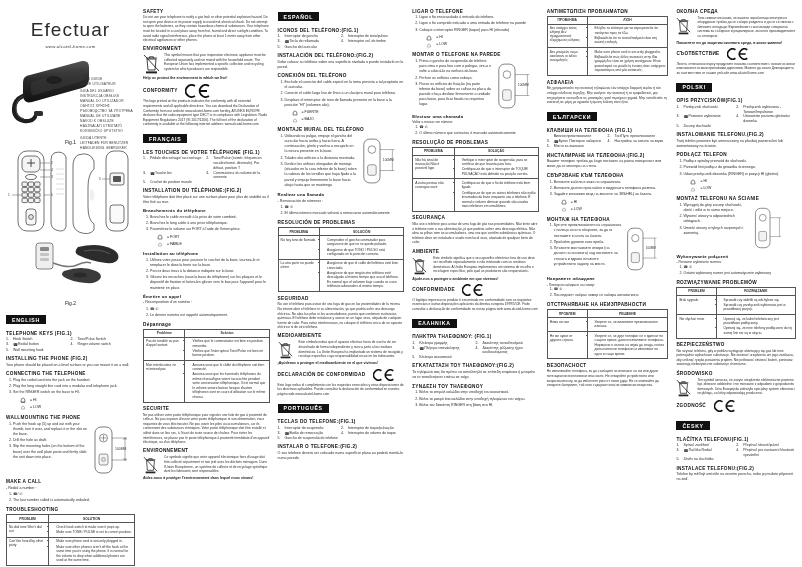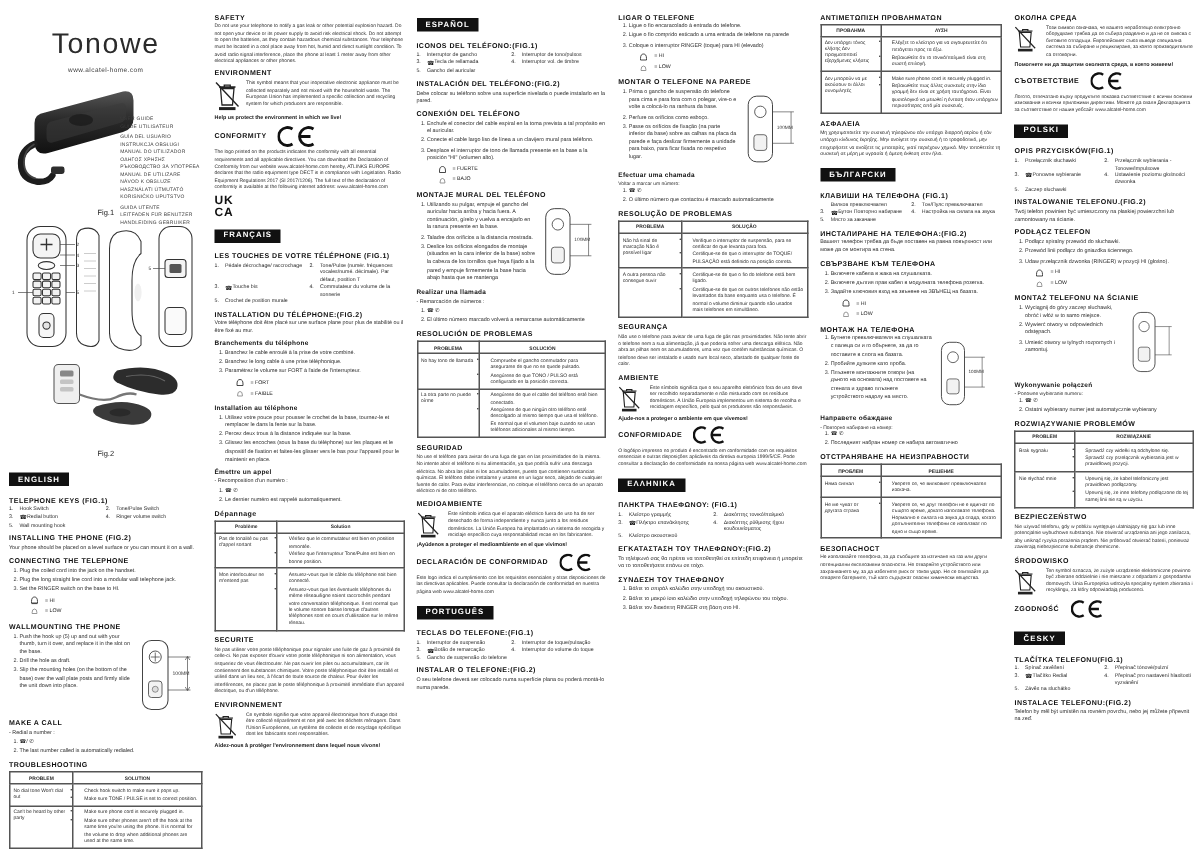--- a/index.html
+++ b/index.html
@@ -100,21 +100,21 @@
 </style>
 </head>
 <body>
 
 <div class="page">
   <div class="cols">
 
     <div class="col c1">
 
       <div class="brand">
-        <div class="brand-name">Tonowe</div>
+        <div class="brand-name">Efectuar</div>
         <div class="brand-url">www.alcatel-home.com</div>
       </div>
 
       <div class="hero-wrap">
         <svg class="hero-phone" width="82" height="74" viewBox="0 0 82 74">
           <defs>
             <linearGradient id="gph" x1="0" y1="0" x2="0" y2="1">
               <stop offset="0" stop-color="#555"></stop>
                 <stop offset=".45" stop-color="#2a2a2a"></stop>
                 <stop offset="1" stop-color="#111"></stop>
@@ -362,21 +362,20 @@
       <h3 class="sec">
         <span>CONFORMITY</span>
         <span class="ce">
           <svg width="26" height="14" viewBox="0 0 26 14">
               <path d="M10 2 a6 6 0 1 0 0 10" fill="none" stroke="#111" stroke-width="1.9"></path>
               <path d="M24 2 a6 6 0 1 0 0 10 M15 7 h7" fill="none" stroke="#111" stroke-width="1.9"></path>
             </svg>
         </span>
       </h3>
       <p class="tiny">The logo printed on the products indicates the conformity with all essential requirements and all applicable directives. You can download the Declaration of Conformity from our website www.alcatel-home.com hereby, ATLINKS EUROPE declares that the radio equipment type DECT is in compliance with Legislation. Radio Equipment Regulations 2017 (SI 2017/1206). The full text of the declaration of conformity is available at the following internet address: www.alcatel-home.com</p>
-      <div class="ukca">UK<br>CA</div>
 
       
       <div class="lang">FRANÇAIS</div>
       <h3 class="sec">LES TOUCHES DE VOTRE TÉLÉPHONE (FIG.1)</h3>
       <div class="keys">
         <div class="keyrow">
           <div class="keycell">
               <span class="keynum">1.</span>
               <span class="keytxt">Pédale décrochage/ raccrochage</span>
             </div>

